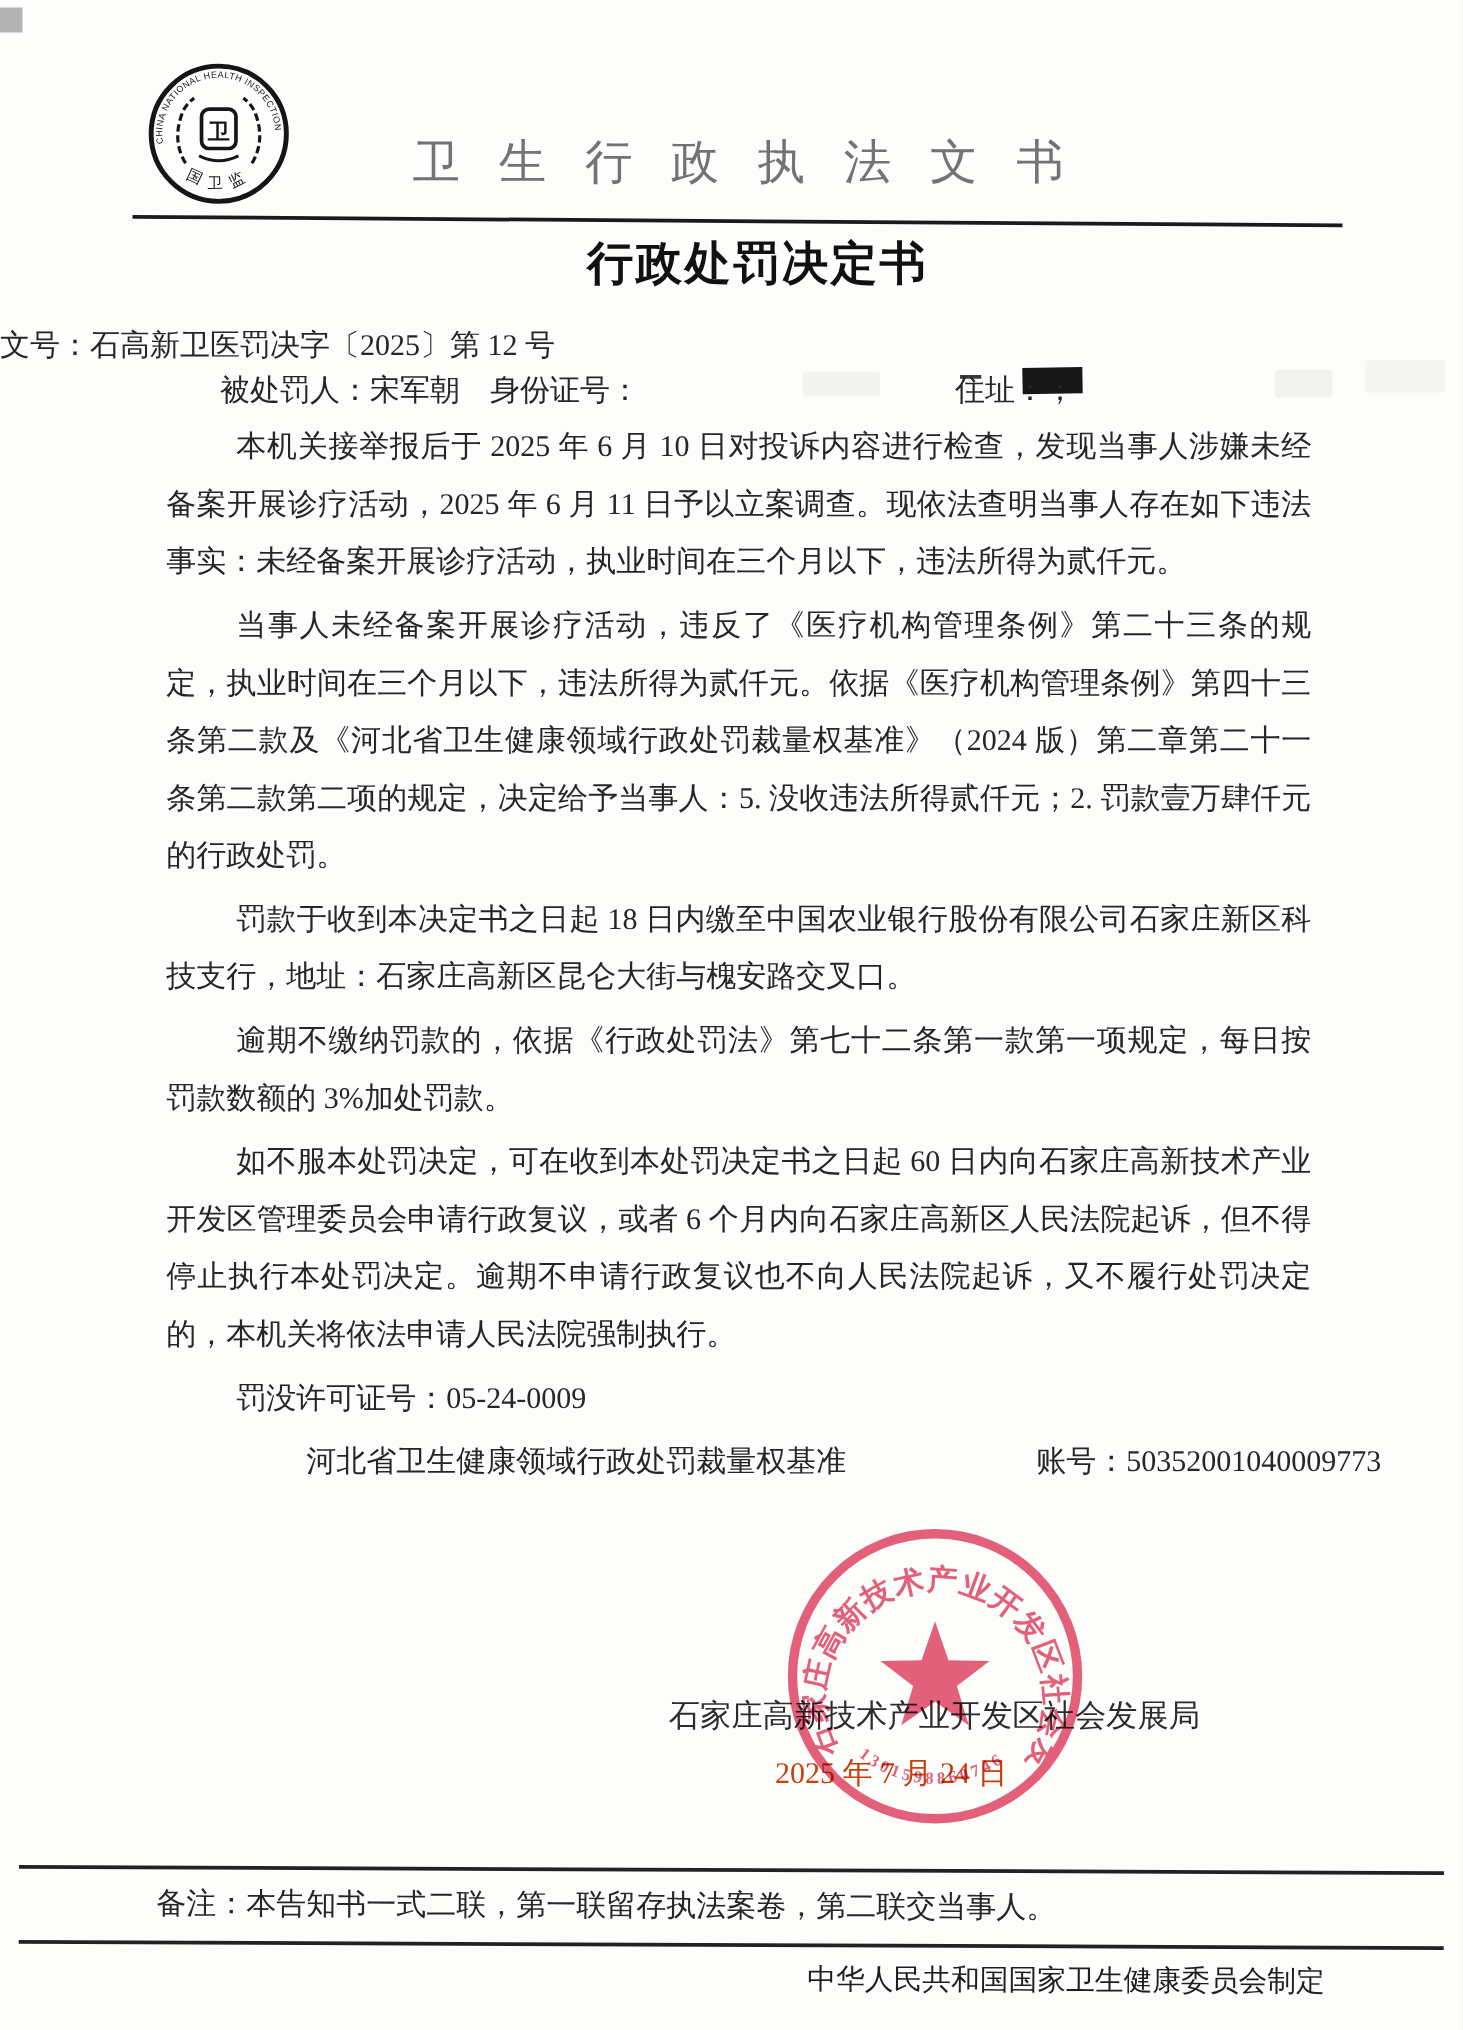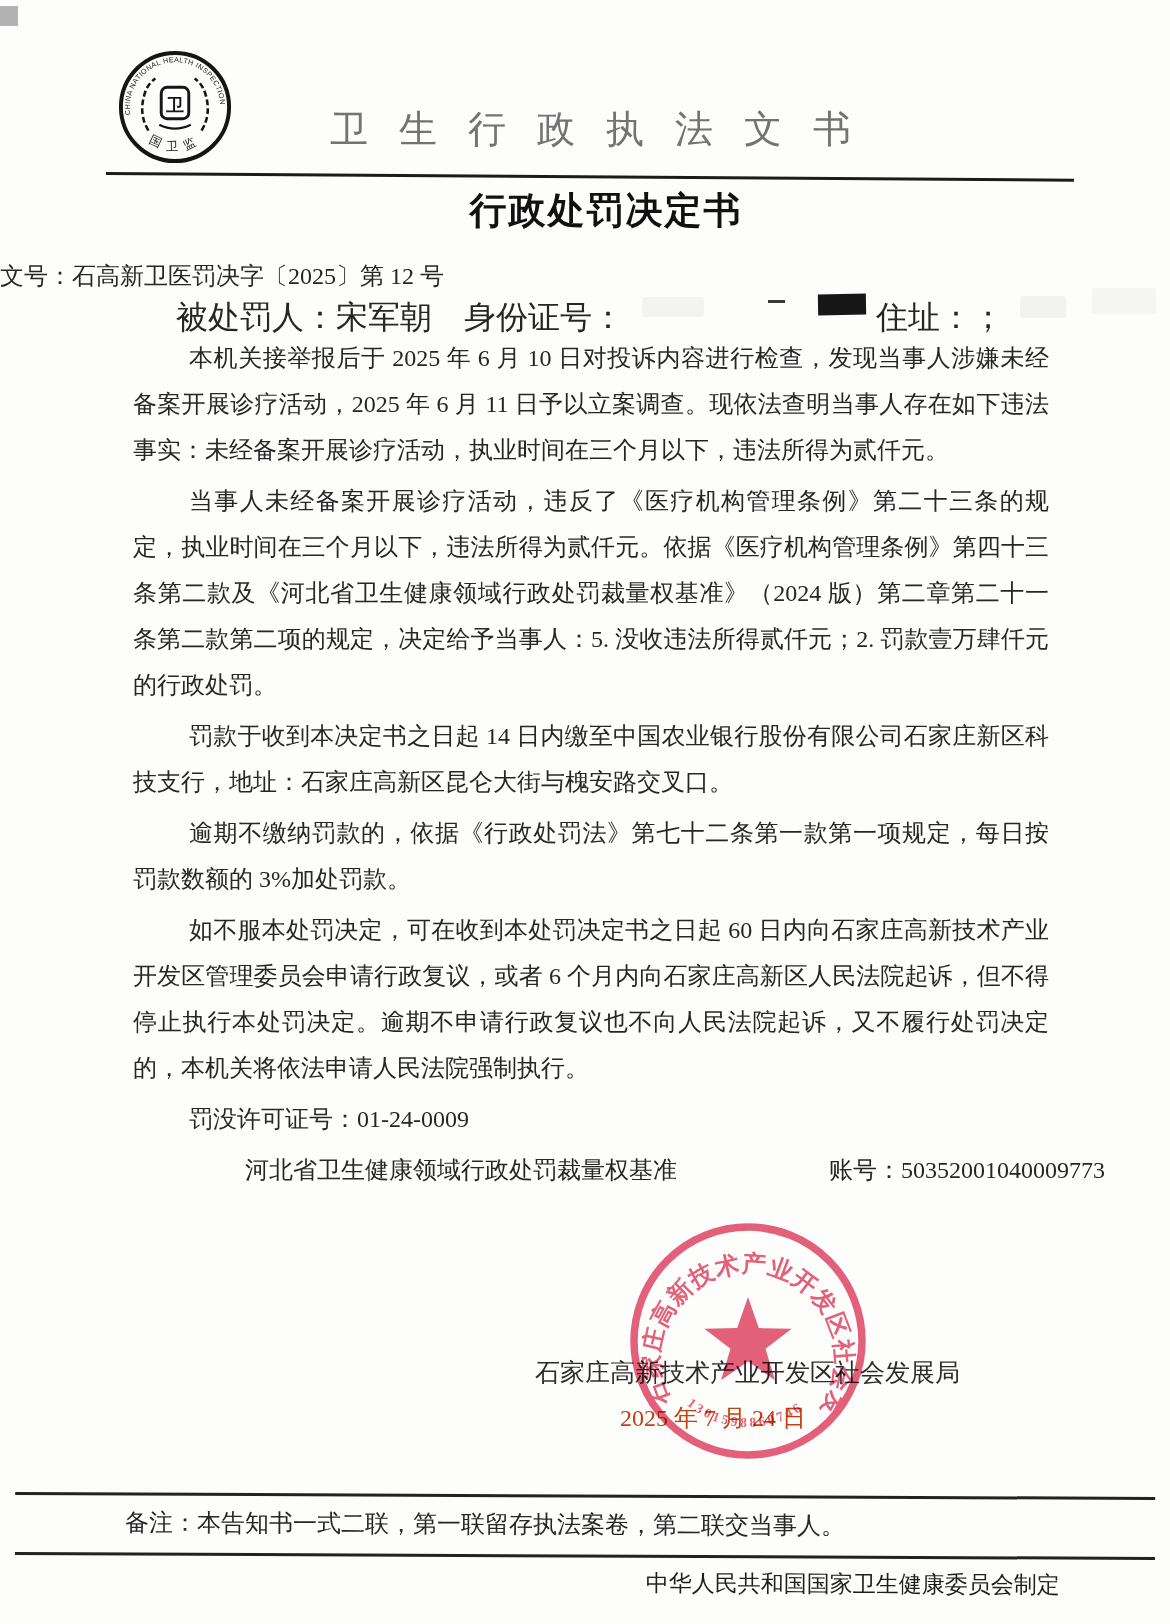--- a/index.html
+++ b/index.html
@@ -29,21 +29,21 @@
   .doc-number{
     position:absolute;top:260px;left:0;right:108px;text-align:left;
     font-size:24px;white-space:nowrap;
   }
   .redaction-black{position:absolute;left:818px;top:294px;width:48px;height:21px;background:#171717;transform:rotate(-1deg);}
   .redaction-dash{position:absolute;left:768px;top:300px;width:17px;height:3px;background:#3a3a3a;}
   .smudge{position:absolute;background:#707070;border-radius:3px;}
   .smudge.s1{left:642px;top:297px;width:62px;height:20px;opacity:.07;}
   .smudge.s2{left:1020px;top:296px;width:46px;height:22px;opacity:.08;}
   .smudge.s3{left:1092px;top:288px;width:64px;height:26px;opacity:.06;}
-  .party-line{position:absolute;left:176px;top:296px;font-size:32px;white-space:nowrap;}
+  .party-line{position:absolute;left:176px;top:296px;font-size:24px;white-space:nowrap;}
   .party-line .addr{margin-left:252px;}
   
   .body-text{
     position:absolute;left:120px;right:108px;top:335px;
     font-size:24px;line-height:46px;text-align:justify;
   }
   .body-text p{margin:0 13px 5px;text-indent:56px;}
   .payee{display:flex;text-indent:0;}
   .payee .org{margin-left:56px;white-space:nowrap;}
   .payee .acct{margin-left:96px;white-space:nowrap;}
@@ -100,24 +100,24 @@
   <div class="smudge s2"></div>
   <div class="smudge s3"></div>
 
   <div class="party-line">
     <span>被处罚人：宋军朝　身份证号：</span><span class="addr">住址：；</span>
   </div>
 
   <div class="body-text">
     <p>本机关接举报后于 2025 年 6 月 10 日对投诉内容进行检查，发现当事人涉嫌未经备案开展诊疗活动，2025 年 6 月 11 日予以立案调查。现依法查明当事人存在如下违法事实：未经备案开展诊疗活动，执业时间在三个月以下，违法所得为贰仟元。</p>
     <p>当事人未经备案开展诊疗活动，违反了《医疗机构管理条例》第二十三条的规定，执业时间在三个月以下，违法所得为贰仟元。依据《医疗机构管理条例》第四十三条第二款及《河北省卫生健康领域行政处罚裁量权基准》（2024 版）第二章第二十一条第二款第二项的规定，决定给予当事人：5. 没收违法所得贰仟元；2. 罚款壹万肆仟元的行政处罚。</p>
-    <p>罚款于收到本决定书之日起 14 日内缴至中国农业银行股份有限公司石家庄新区科技支行，地址：石家庄高新区昆仑大街与槐安路交叉口。</p>
+    <p>罚款于收到本决定书之日起 18 日内缴至中国农业银行股份有限公司石家庄新区科技支行，地址：石家庄高新区昆仑大街与槐安路交叉口。</p>
     <p>逾期不缴纳罚款的，依据《行政处罚法》第七十二条第一款第一项规定，每日按罚款数额的 3%加处罚款。</p>
     <p>如不服本处罚决定，可在收到本处罚决定书之日起 60 日内向石家庄高新技术产业开发区管理委员会申请行政复议，或者 6 个月内向石家庄高新区人民法院起诉，但不得停止执行本处罚决定。逾期不申请行政复议也不向人民法院起诉，又不履行处罚决定的，本机关将依法申请人民法院强制执行。</p>
-    <p>罚没许可证号：01-24-0009</p>
+    <p>罚没许可证号：05-24-0009</p>
     <p class="payee">
       <span class="org">河北省卫生健康领域行政处罚裁量权基准</span>
       <span class="acct">账号：50352001040009773</span>
     </p>
   </div>
 
   <div class="sig-agency">石家庄高新技术产业开发区社会发展局</div>
   <div class="sig-date">2025 年 7 月 24 日</div>
 
   <svg class="stamp" viewBox="0 0 250 250">

